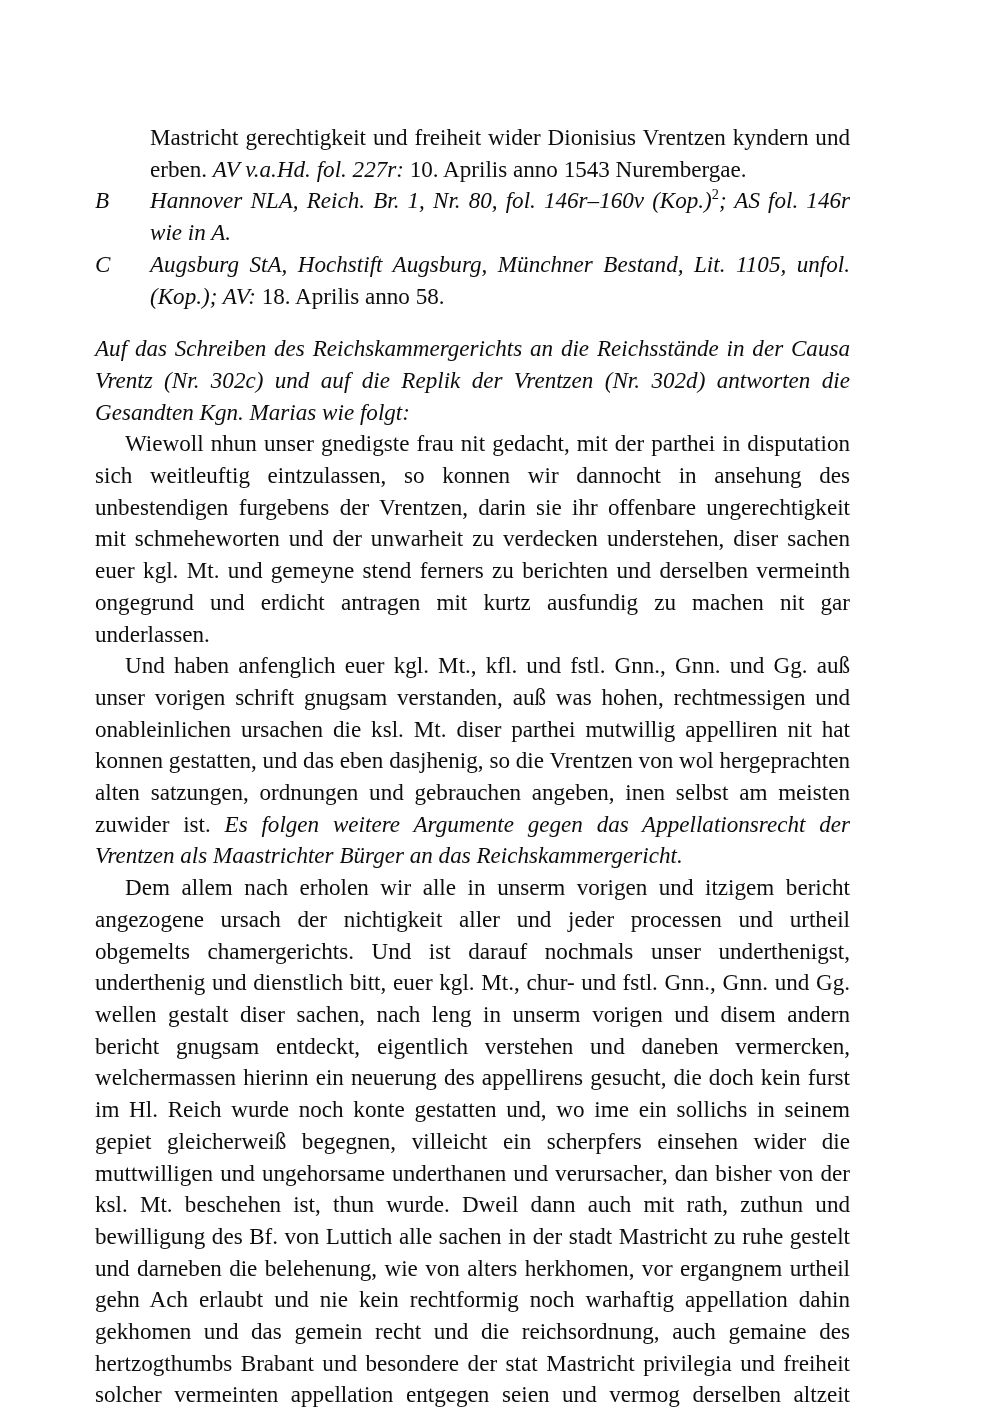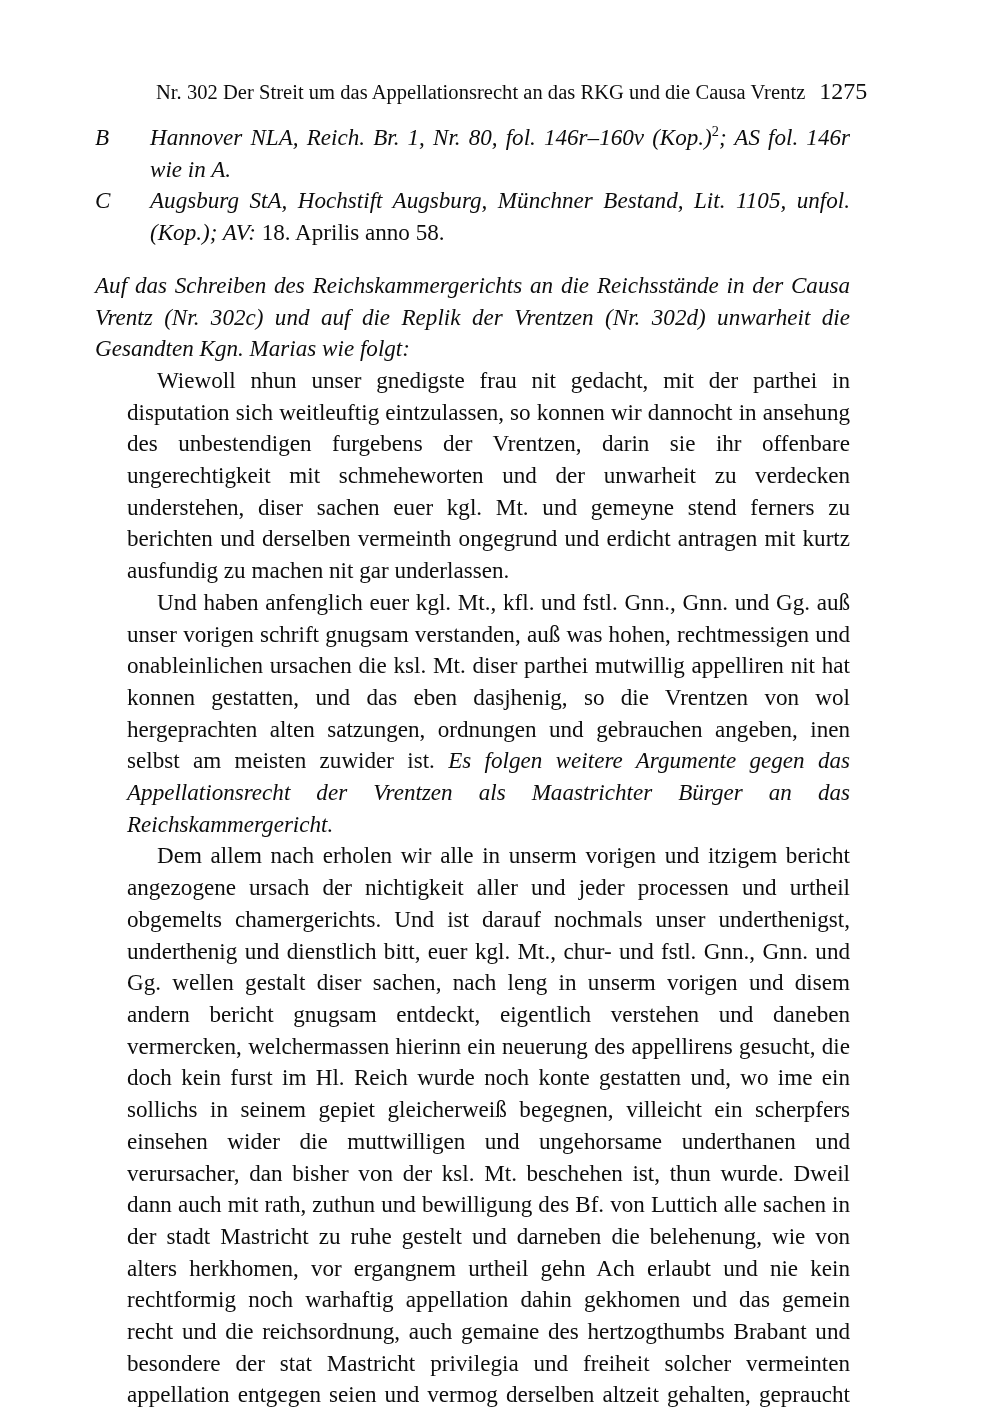--- a/index.html
+++ b/index.html
@@ -86,21 +86,20 @@
     line-height: 0;
   }
 
   .editorial-intro {
     font-style: italic;
     margin-top: 21px;
   }
 
   .body-para {
     text-indent: 30px;
-    margin-left: 32px;
   }
 
   
   .footnote-area {
     position: absolute;
     left: 95px;
     top: 1196px;
     width: 755px;
   }
   .footnote-rule {
@@ -122,33 +121,30 @@
     line-height: 0;
     margin-left: 28px;
     margin-right: 22px;
   }
 </style>
 </head>
 <body>
 
 <div class="page">
 
-  <div class="running-head">
-    <span class="rh-title">Nr. 302 Der Streit um das Appellationsrecht an das RKG und die Causa Vrentz</span>
-    <span class="rh-folio">1275</span>
-  </div>
 
   <div class="textblock">
 
+    <p class="apparatus-cont"><span>Mastricht gerechtigkeit und freiheit wider Dionisius Vrentzen kyndern und erben. </span><i>AV v.a.Hd. fol. 227r:</i><span> 10. Aprilis anno 1543 Nurembergae.</span></p>
 
     <p class="apparatus-row"><span class="siglum">B</span><i>Hannover NLA, Reich. Br. 1, Nr. 80, fol. 146r–160v (Kop.)</i><sup>2</sup><i>; AS fol. 146r wie in A.</i></p>
 
     <p class="apparatus-row"><span class="siglum">C</span><i>Augsburg StA, Hochstift Augsburg, Münchner Bestand, Lit. 1105, unfol. (Kop.); AV:</i><span> 18. Aprilis anno 58.</span></p>
 
-    <p class="editorial-intro">Auf das Schreiben des Reichskammergerichts an die Reichsstände in der Causa Vrentz (Nr. 302c) und auf die Replik der Vrentzen (Nr. 302d) unwarheit die Gesandten Kgn. Marias wie folgt:</p>
+    <p class="editorial-intro">Auf das Schreiben des Reichskammergerichts an die Reichsstände in der Causa Vrentz (Nr. 302c) und auf die Replik der Vrentzen (Nr. 302d) antworten die Gesandten Kgn. Marias wie folgt:</p>
 
     <p class="body-para">Wiewoll nhun unser gnedigste frau nit gedacht, mit der parthei in disputation sich weitleuftig eintzulassen, so konnen wir dannocht in ansehung des unbestendigen furgebens der Vrentzen, darin sie ihr offenbare ungerechtigkeit mit schmeheworten und der unwarheit zu verdecken understehen, diser sachen euer kgl. Mt. und gemeyne stend ferners zu berichten und derselben vermeinth ongegrund und erdicht antragen mit kurtz ausfundig zu machen nit gar underlassen.</p>
 
     <p class="body-para"><span>Und haben anfenglich euer kgl. Mt., kfl. und fstl. Gnn., Gnn. und Gg. auß unser vorigen schrift gnugsam verstanden, auß was hohen, rechtmessigen und onableinlichen ursachen die ksl. Mt. diser parthei mutwillig appelliren nit hat konnen gestatten, und das eben dasjhenig, so die Vrentzen von wol hergeprachten alten satzungen, ordnungen und gebrauchen angeben, inen selbst am meisten zuwider ist. </span><i>Es folgen weitere Argumente gegen das Appellationsrecht der Vrentzen als Maastrichter Bürger an das Reichskammergericht.</i></p>
 
     <p class="body-para">Dem allem nach erholen wir alle in unserm vorigen und itzigem bericht angezogene ursach der nichtigkeit aller und jeder processen und urtheil obgemelts chamergerichts. Und ist darauf nochmals unser underthenigst, underthenig und dienstlich bitt, euer kgl. Mt., chur- und fstl. Gnn., Gnn. und Gg. wellen gestalt diser sachen, nach leng in unserm vorigen und disem andern bericht gnugsam entdeckt, eigentlich verstehen und daneben vermercken, welchermassen hierinn ein neuerung des appellirens gesucht, die doch kein furst im Hl. Reich wurde noch konte gestatten und, wo ime ein sollichs in seinem gepiet gleicherweiß begegnen, villeicht ein scherpfers einsehen wider die muttwilligen und ungehorsame underthanen und verursacher, dan bisher von der ksl. Mt. beschehen ist, thun wurde. Dweil dann auch mit rath, zuthun und bewilligung des Bf. von Luttich alle sachen in der stadt Mastricht zu ruhe gestelt und darneben die belehenung, wie von alters herkhomen, vor ergangnem urtheil gehn Ach erlaubt und nie kein rechtformig noch warhaftig appellation dahin gekhomen und das gemein recht und die reichsordnung, auch gemaine des hertzogthumbs Brabant und besondere der stat Mastricht privilegia und freiheit solcher vermeinten appellation entgegen seien und vermog derselben altzeit gehalten, gepraucht und hergepracht worden, unangesehen was die Vrentzen eyner vermeinten, doch</p>
 
   </div>
 
 

